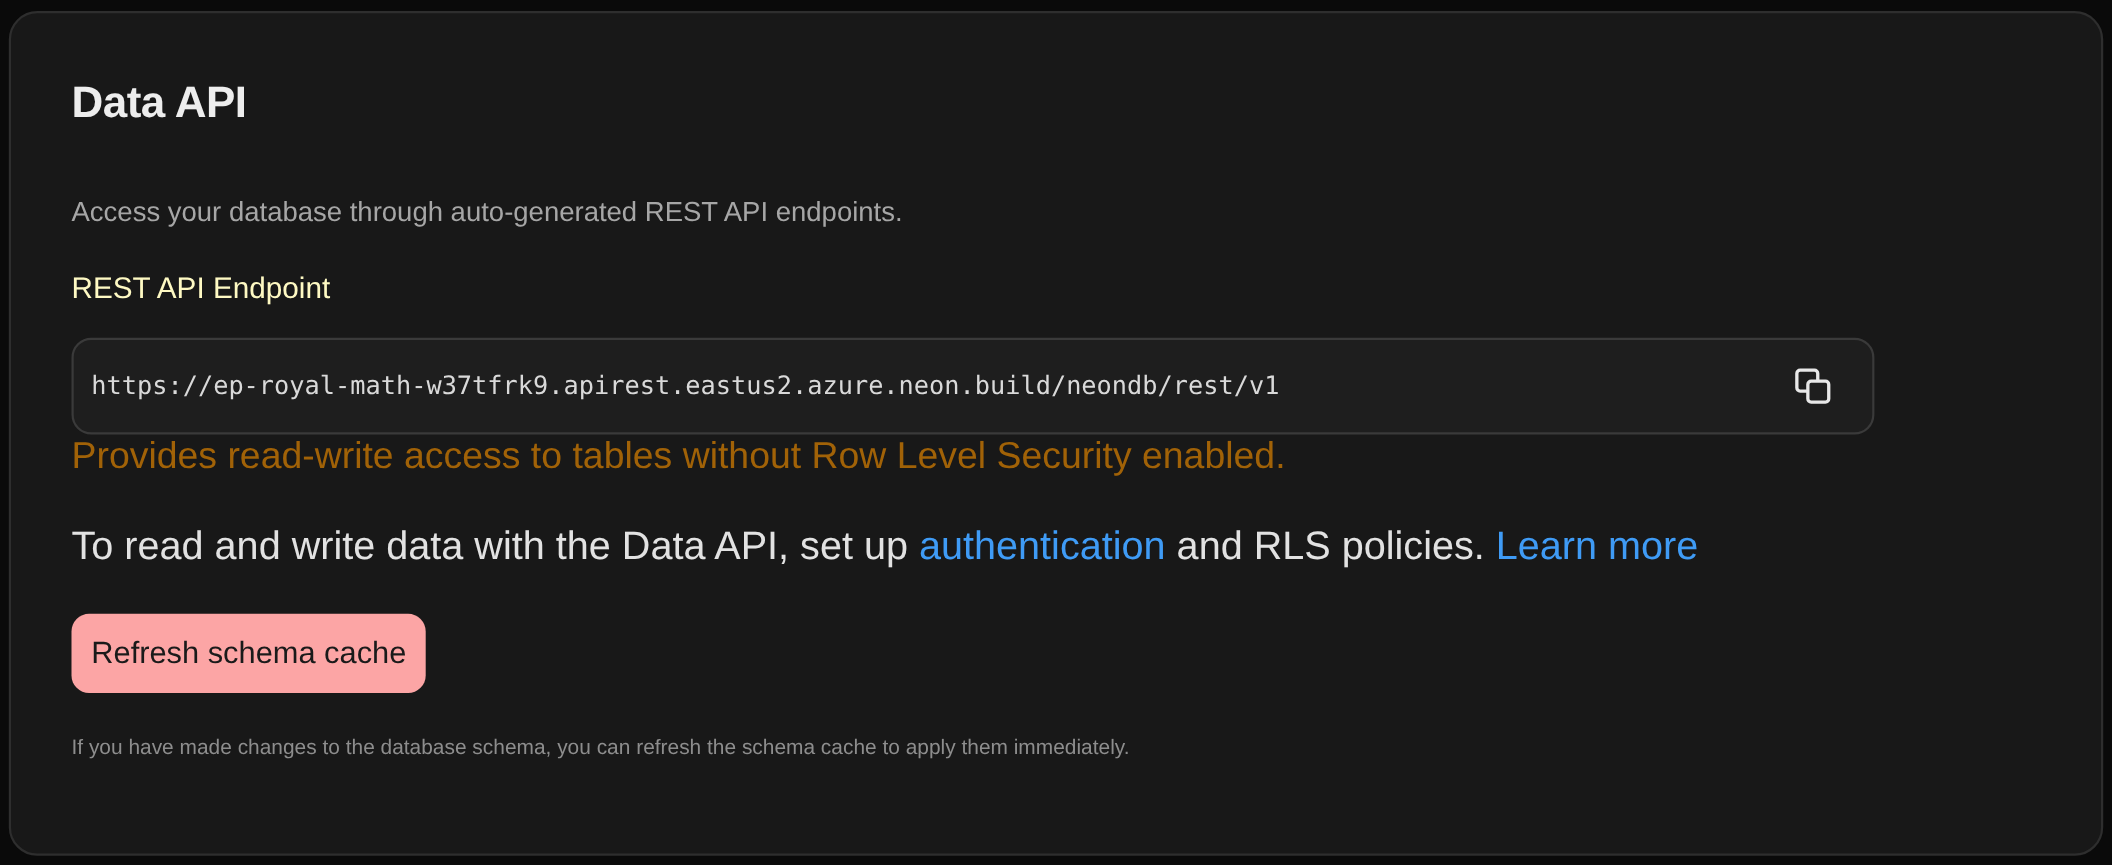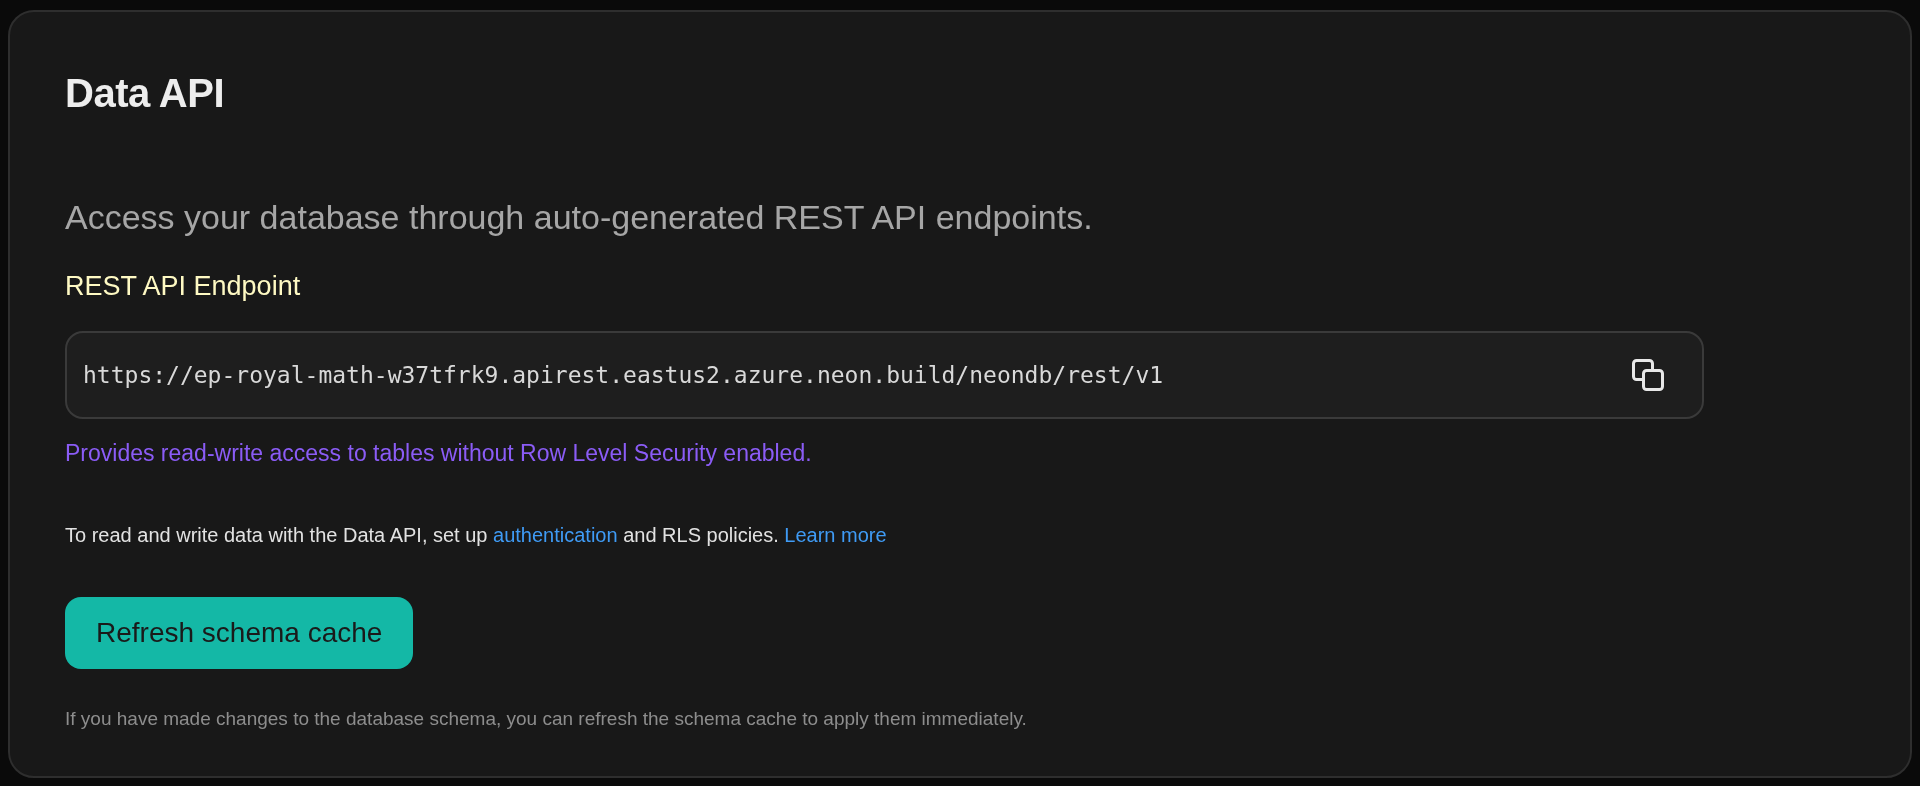--- a/index.html
+++ b/index.html
@@ -23,22 +23,22 @@
   }
   .page-title {
     margin-top: 52px;
     font-size: 40px;
     line-height: 58px;
     font-weight: 700;
     letter-spacing: -0.5px;
     color: #ededed;
   }
   .page-desc {
-    margin-top: 76px;
-    font-size: 34px;
+    margin-top: 52px;
+    font-size: 25px;
     line-height: 38px;
     color: #a6a6a6;
   }
   .field-label {
     margin-top: 31px;
     font-size: 27px;
     line-height: 38px;
     color: #fef9c3;
   }
   .endpoint-field {
@@ -66,42 +66,42 @@
     width: 48px;
     height: 48px;
     display: flex;
     align-items: center;
     justify-content: center;
     cursor: pointer;
     border-radius: 8px;
   }
   .copy-btn svg { display: block; }
   .field-helper {
-    margin-top: 16px;
-    font-size: 23px;
+    margin-top: 1px;
+    font-size: 34px;
     line-height: 36px;
-    color: #8b5cf6;
+    color: #a16207;
   }
   .auth-note {
     margin-top: 44px;
-    font-size: 20px;
+    font-size: 36px;
     line-height: 40px;
     color: #e2e2e2;
   }
   .auth-note a {
     color: #3f9bf5;
     text-decoration: none;
     cursor: pointer;
   }
   .refresh-button {
     margin-top: 42px;
     display: block;
     height: 72px;
-    padding: 0 31px;
-    background: #14b8a6;
+    padding: 0 18px;
+    background: #fca5a5;
     color: #1a1a1a;
     border: none;
     border-radius: 16px;
     font-family: "Liberation Sans", "DejaVu Sans", sans-serif;
     font-size: 28px;
     font-weight: 500;
     cursor: pointer;
   }
   .refresh-helper {
     margin-top: 32px;

